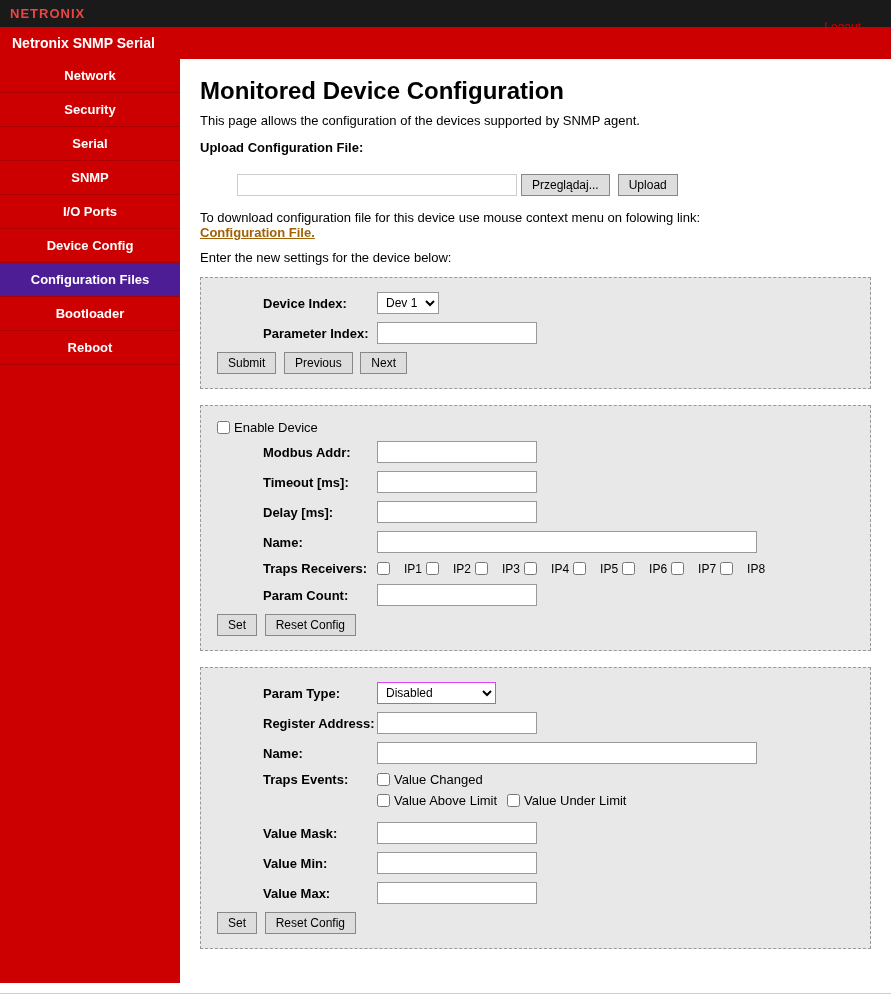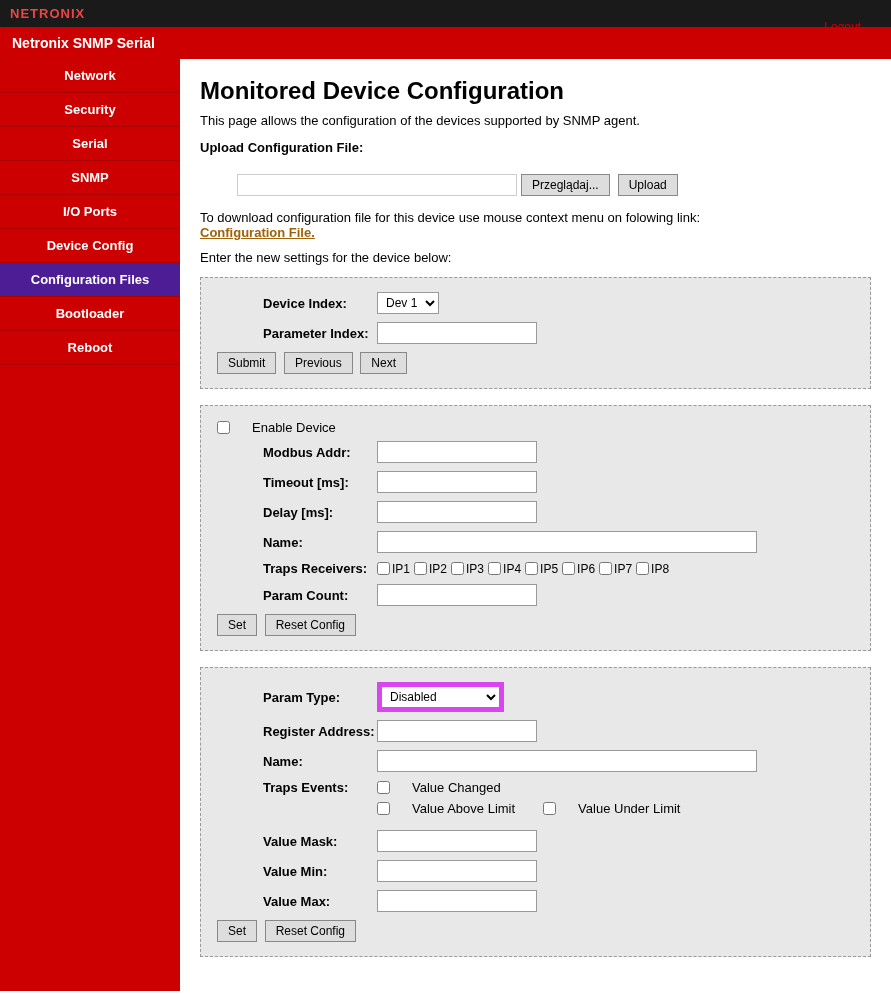--- a/index.html
+++ b/index.html
@@ -36,29 +36,29 @@
     .section-box { border: 1px dashed #999; background: #e8e8e8; padding: 14px 16px; margin-bottom: 16px; }
 
     .form-row { display: flex; align-items: center; margin-bottom: 8px; }
     .form-label { width: 160px; font-weight: bold; font-size: 13px; flex-shrink: 0; padding-left: 46px; }
     .form-input input[type="text"] { border: 1px solid #999; padding: 3px 5px; font-size: 12px; width: 160px; }
 
     .select-box { border: 1px solid #999; padding: 2px 4px; font-size: 12px; background: #fff; }
 
     .btn { border: 1px solid #888; background: #ddd; padding: 3px 10px; font-size: 12px; cursor: pointer; margin-right: 4px; }
 
-    .checkbox-row { display: flex; align-items: center; gap: 22px; font-size: 13px; margin-bottom: 6px; }
+    .checkbox-row { display: flex; align-items: center; gap: 4px; font-size: 13px; margin-bottom: 6px; }
     .checkbox-row input[type="checkbox"] { margin: 0; }
 
     .traps-row { display: flex; align-items: center; flex-wrap: wrap; gap: 2px; font-size: 12px; }
-    .trap-item { display: flex; align-items: center; gap: 2px; margin-right: 2px; }
+    .trap-item { display: flex; align-items: center; gap: 14px; margin-right: 2px; }
 
     .button-row { margin-top: 8px; }
 
-    .param-type-select { border: 5px solid #d946ef; padding: 2px 4px; font-size: 12px; background: #fff; }
+    .param-type-select { border: 1px solid #d946ef; padding: 2px 4px; font-size: 12px; background: #fff; }
 
     #footer { border-top: 1px solid #ccc; text-align: center; padding: 14px; color: #666; font-size: 12px; margin-top: 10px; }
   </style>
 </head>
 <body>
 
 <div style="position:relative;">
 
   <div id="header">
     <span class="logo">NETRONIX</span>

